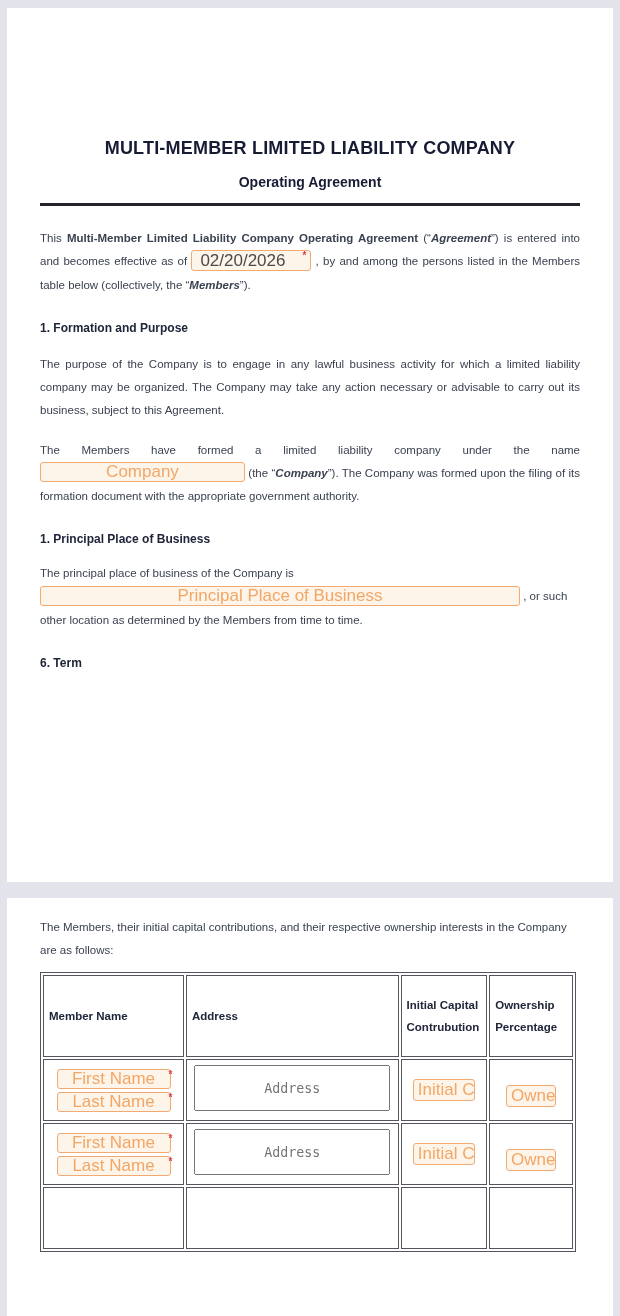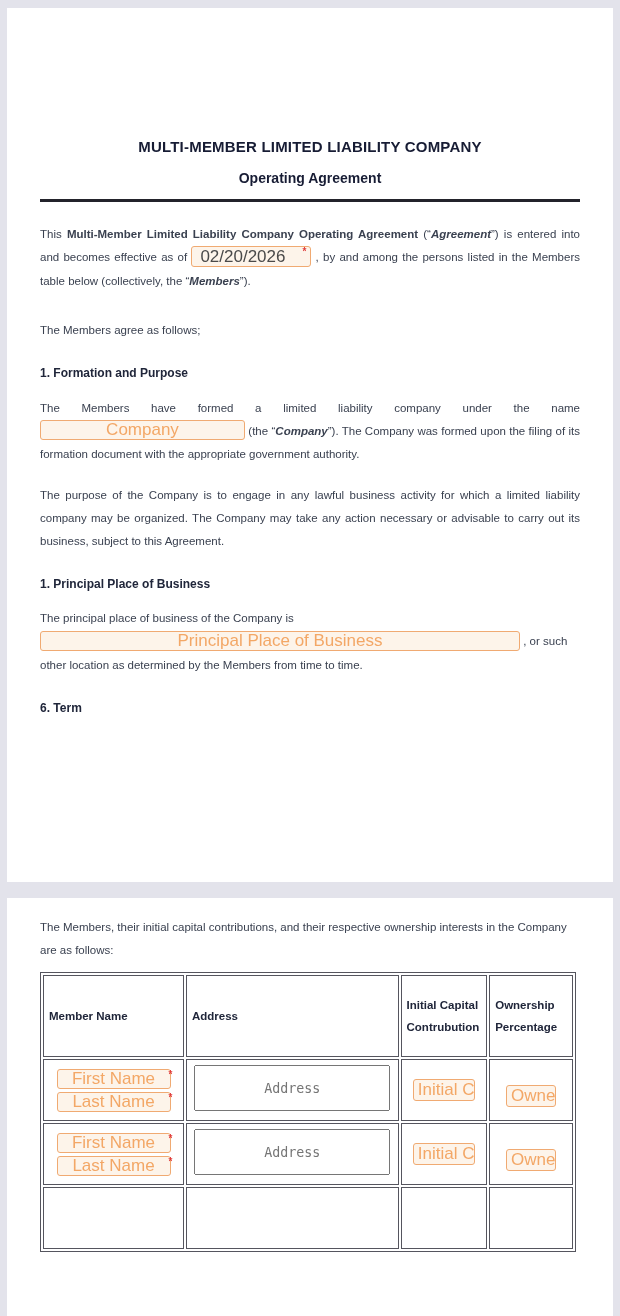--- a/index.html
+++ b/index.html
@@ -10,21 +10,21 @@
     color:#343c4a;
   }
   .sheet { background:#ffffff; margin:0 7px; width:606px; }
   .sheet-1 { margin-top:8px; height:874px; }
   .page-gap { height:16px; }
   .sheet-2 { height:420px; overflow:hidden; }
   .content { padding:0 33px; }
 
   .title {
     padding-top:130px; text-align:center;
-    font-size:15px; font-weight:bold; color:#171c34; letter-spacing:.2px;
+    font-size:18px; font-weight:bold; color:#171c34; letter-spacing:.2px;
   }
   .subtitle {
     margin-top:15px; text-align:center;
     font-size:14px; font-weight:bold; color:#171c34;
   }
   .rule { border:none; border-top:3px solid #23232b; margin-top:13px; }
 
   p.body {
     font-size:11.5px; line-height:23px; color:#3a4150;
   }
@@ -105,29 +105,28 @@
   <div class="sheet sheet-1">
     <div class="content">
       <h1 class="title">MULTI-MEMBER LIMITED LIABILITY COMPANY</h1>
       <h2 class="subtitle">Operating Agreement</h2>
       <div class="rule"></div>
 
       <p class="body just p-intro"><span>This </span><b>Multi-Member Limited Liability Company Operating Agreement</b><span> (“</span><b class="bi">Agreement</b><span>”) is entered into and becomes effective as of</span>
         <span class="field"><input type="text" class="date-input" value="02/20/2026" style=""><span class="req">*</span></span>
         <span> , by and among the persons listed in the Members table below (collectively, the “</span><b class="bi">Members</b><span>”).</span></p>
 
-      <p class="body p-agree">The Members agree as follows;</p>
 
       <h3 class="sec h-formation">1. Formation and Purpose</h3>
+
+      <p class="body just p-purpose">The purpose of the Company is to engage in any lawful business activity for which a limited liability company may be organized. The Company may take any action necessary or advisable to carry out its business, subject to this Agreement.</p>
 
       <p class="body just p-formation"><span>The Members have formed a limited liability company under the name</span>
         <span class="field"><input type="text" class="company-input" placeholder="Company" style=""></span>
         <span>(the “</span><b class="bi">Company</b><span>”). The Company was formed upon the filing of its formation document with the appropriate government authority.</span></p>
-
-      <p class="body just p-purpose">The purpose of the Company is to engage in any lawful business activity for which a limited liability company may be organized. The Company may take any action necessary or advisable to carry out its business, subject to this Agreement.</p>
 
       <h3 class="sec h-principal">1. Principal Place of Business</h3>
 
       <p class="body p-principal"><span>The principal place of business of the Company is</span>
         <span class="field"><input type="text" class="principal-input" placeholder="Principal Place of Business" style=""></span>
         <span>, or such other location as determined by the Members from time to time.</span></p>
 
       <h3 class="sec h-term">6. Term</h3>
 
     </div>

